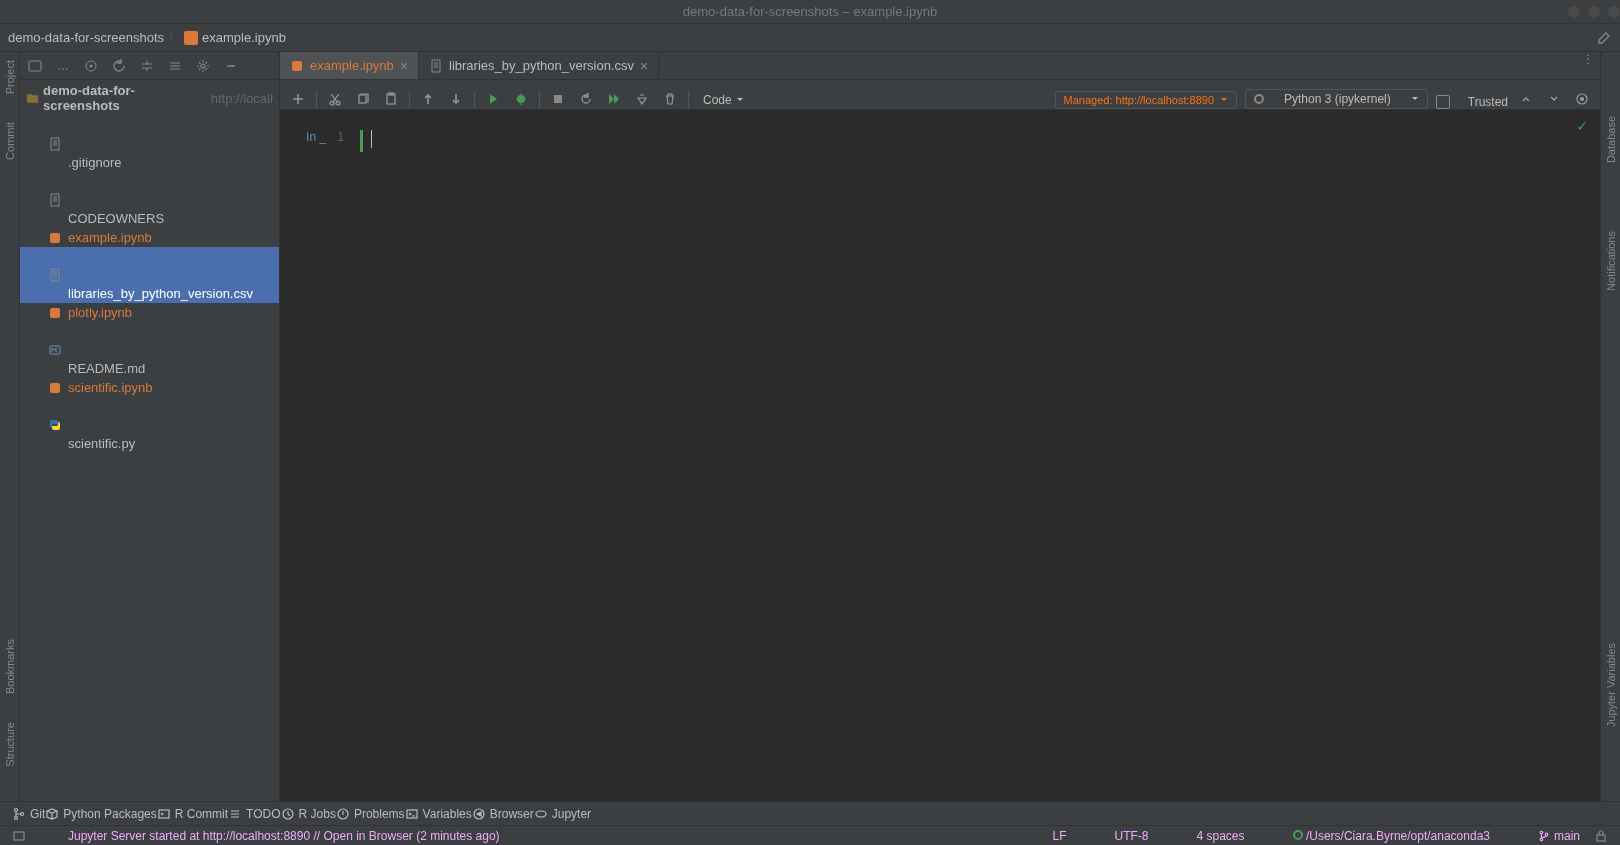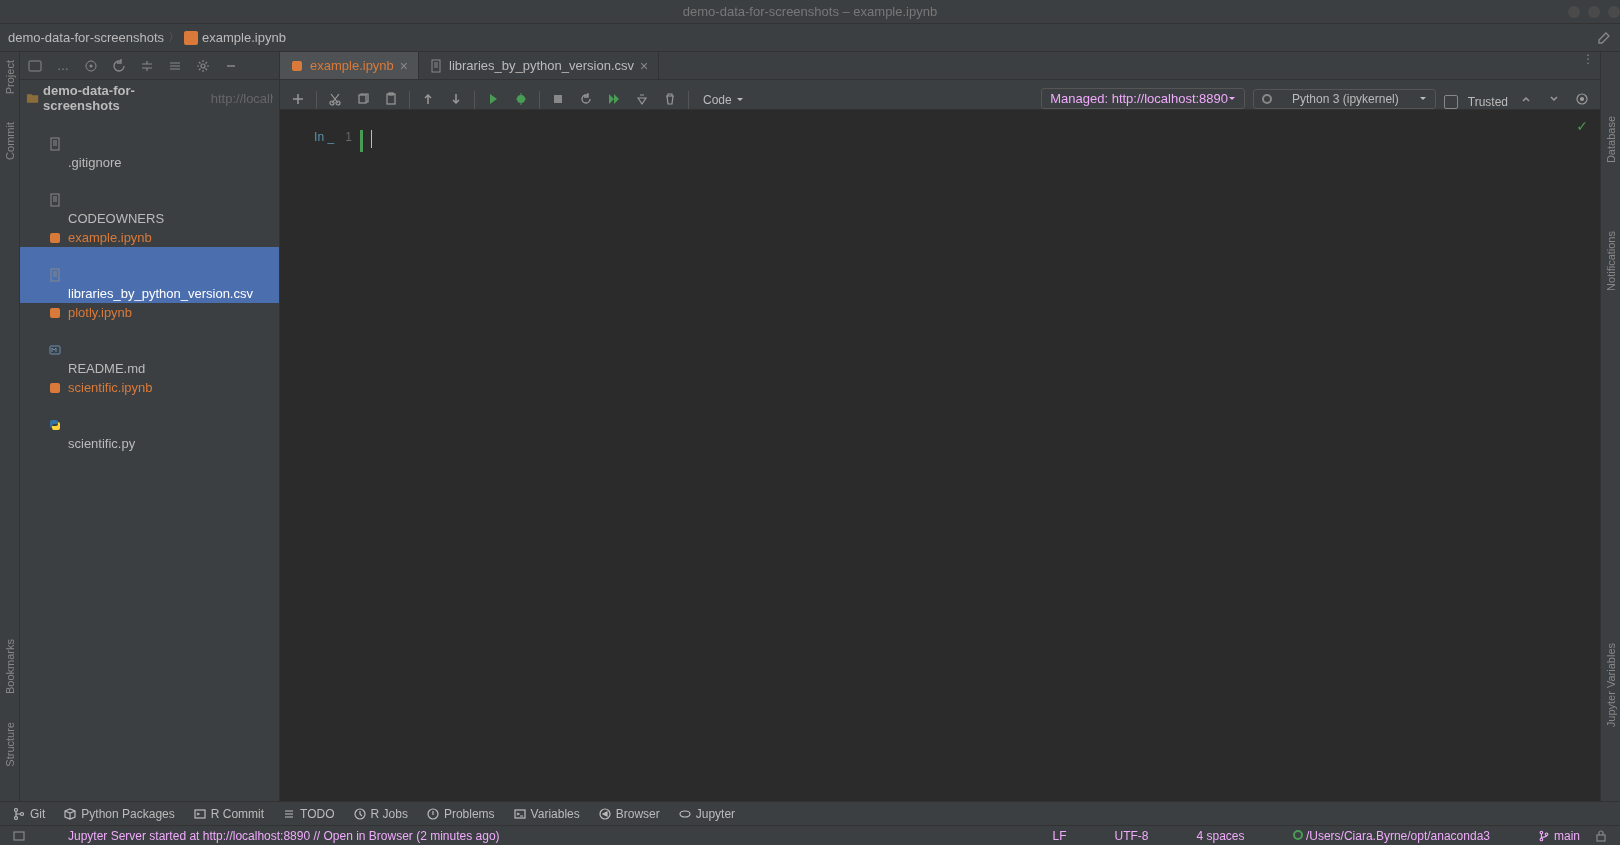--- a/index.html
+++ b/index.html
@@ -45,37 +45,37 @@
 .editor-tab.active { background: #4e5254; }
 .tab-close { color: #888; font-size: 14px; cursor: pointer; }
 .editor-tab-name-nb { color: #d97a3a; }
 .editor-tab-name-plain { color: #bbbbbb; }
 
 .notebook-toolbar { height: 30px; display: flex; align-items: flex-end; padding: 0 8px; gap: 8px; background: #3c3f41; border-bottom: 1px solid #323232; }
 .nb-tb-btn { width: 20px; height: 20px; color: #999; cursor: pointer; display: flex; align-items: center; justify-content: center; }
 .nb-tb-sep { width: 1px; height: 18px; background: #555; }
 .cell-type-select { display: flex; align-items: center; gap: 4px; color: #bbb; cursor: pointer; padding: 2px 6px; }
 .nb-spacer { flex: 1; }
-.managed-select { display: flex; align-items: center; color: #f0abfc; cursor: pointer; padding: 2px 8px; border: 1px solid #555; border-radius: 3px; font-size: 13px; }
+.managed-select { display: flex; align-items: center; gap: 6px; color: #f97316; cursor: pointer; padding: 2px 8px; border: 1px solid #555; border-radius: 3px; font-size: 11px; }
 .kernel-select { display: flex; align-items: center; gap: 20px; color: #bbb; cursor: pointer; padding: 2px 8px; border: 1px solid #555; border-radius: 3px; font-size: 12px; }
 .kernel-dot { width: 10px; height: 10px; border: 2px solid #888; border-radius: 50%; }
-.trusted-check { display: flex; align-items: center; gap: 10px; color: #bbb; font-size: 12px; }
+.trusted-check { display: flex; align-items: center; gap: 18px; color: #bbb; font-size: 12px; }
 .checkbox { width: 14px; height: 14px; border: 1px solid #888; border-radius: 2px; }
 
 .notebook-content { flex: 1; background: #2b2b2b; padding: 20px 10px; position: relative; }
 .check-mark { position: absolute; top: 8px; right: 12px; color: #499c54; font-size: 14px; }
 .cell { display: flex; }
-.cell-prompt { width: 70px; text-align: right; color: #5a8fa8; font-family: monospace; padding-right: 8px; font-size: 12px; }
+.cell-prompt { width: 70px; text-align: right; color: #5a8fa8; font-family: monospace; padding-right: 16px; font-size: 12px; }
 .cell-prompt-num { color: #666; margin-left: 4px; }
 .cell-input { flex: 1; border-left: 3px solid #499c54; padding-left: 8px; min-height: 22px; font-family: monospace; position: relative; }
 .cursor-line { width: 1px; height: 18px; background: #bbb; }
 
 .right-rail { width: 20px; background: #3c3f41; border-left: 1px solid #323232; display: flex; flex-direction: column; align-items: center; padding-top: 60px; gap: 60px; }
 
-.bottom-toolbar { height: 24px; background: #3c3f41; border-top: 1px solid #323232; display: flex; align-items: center; padding: 0 12px; gap: 18px; font-size: 12px; }
+.bottom-toolbar { height: 24px; background: #3c3f41; border-top: 1px solid #323232; display: flex; align-items: center; padding: 0 12px; font-size: 12px; }
 .bt-item { display: flex; align-items: center; gap: 4px; color: #bbb; cursor: pointer; }
 .bt-icon { width: 14px; height: 14px; display: inline-block; }
 
 .status-bar { height: 20px; background: #3c3f41; border-top: 1px solid #323232; display: flex; align-items: center; padding: 0 12px; font-size: 12px; color: #888; }
 .status-left { display: flex; align-items: center; gap: 8px; }
 .status-right { margin-left: auto; display: flex; align-items: center; gap: 14px; }
 .status-item { color: #f0abfc; margin-left: 34px; }
 .status-circle { width: 10px; height: 10px; border: 2px solid #499c54; border-radius: 50%; display: inline-block; }
 .git-branch { display: flex; align-items: center; gap: 4px; }
 

